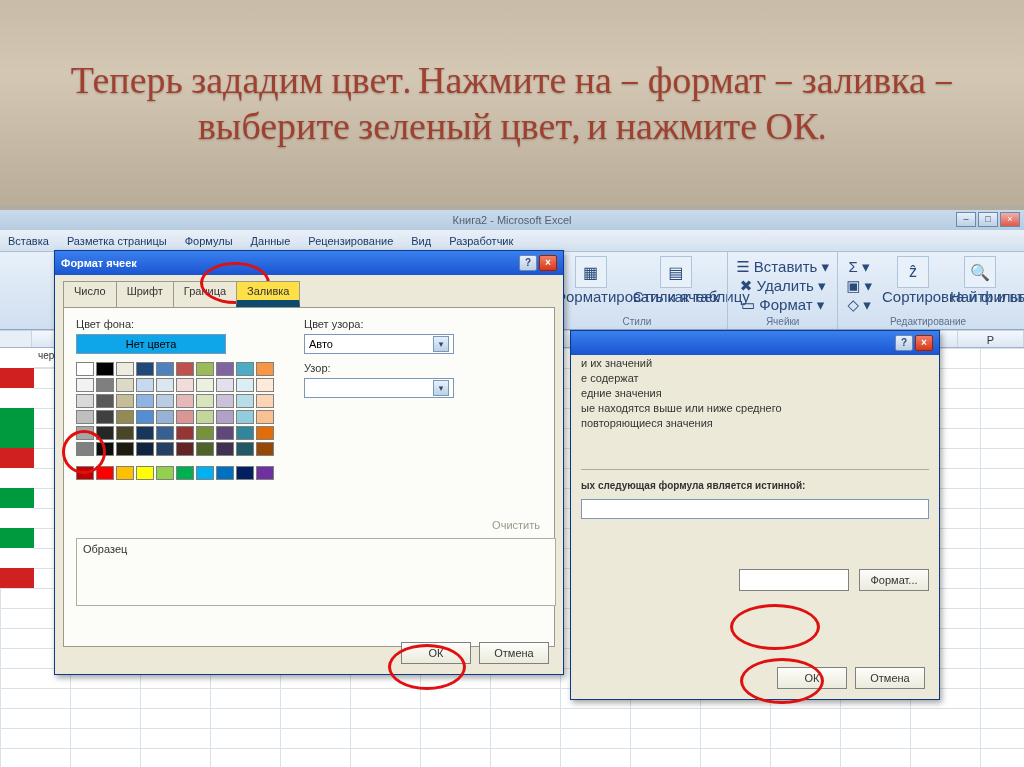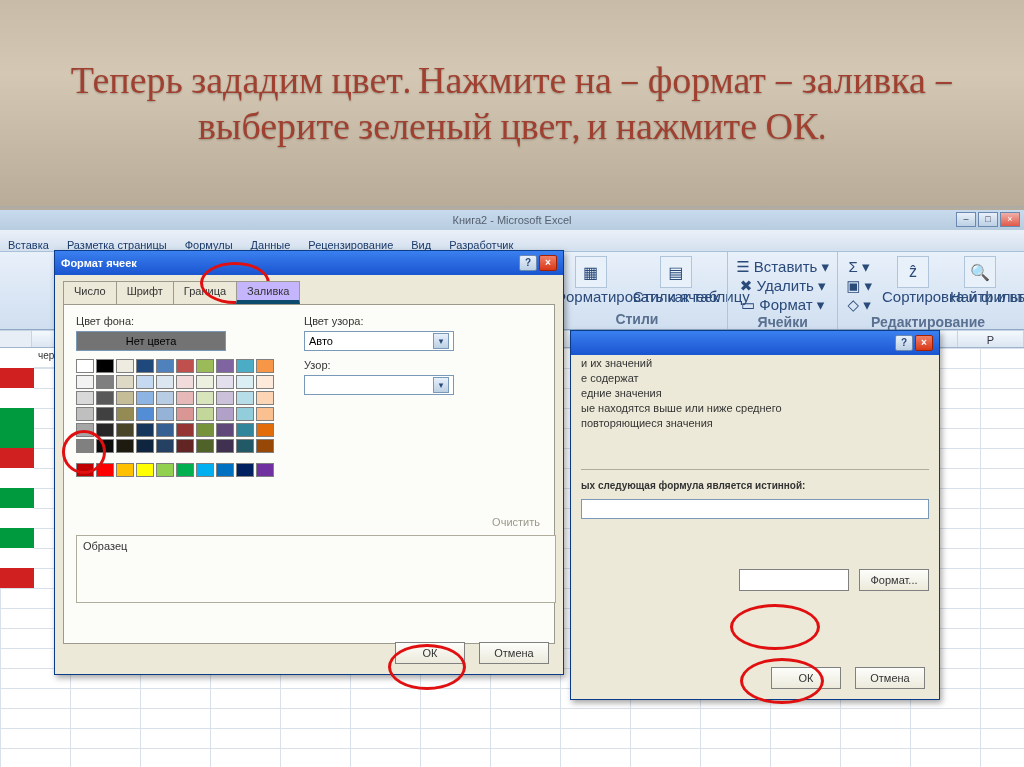--- a/index.html
+++ b/index.html
@@ -53,21 +53,21 @@
   }
   .excel-win-controls {
     position: absolute; right: 4px; top: 2px; display: flex; gap: 2px;
   }
   .wc-btn { width: 20px; height: 15px; background: linear-gradient(#e8f0fa,#bcd0e4); border:1px solid #6a88b0; font-size:9px; text-align:center; line-height:13px; color:#334; }
   .wc-btn.close { background: linear-gradient(#f0b0a8,#e05848); color:#fff;}
   .excel-menubar {
     height: 22px;
     background: linear-gradient(#eaf0f8,#d4e0ee);
     display: flex;
-    align-items: flex-end;
+    align-items: center;
     padding: 0 8px;
     gap: 18px;
     font-size: 11px;
     color: #1a3a6a;
     border-bottom: 1px solid #a8c0d8;
   }
   .excel-menubar span { cursor: default; }
 
   .excel-ribbon {
     height: 78px;
@@ -86,21 +86,21 @@
     align-items:center;
     justify-content:space-between;
     font-size: 10px;
     color:#2a4a7a;
     text-align:center;
   }
   .ribbon-group .rg-icons { display:flex; gap:6px; align-items:flex-start;}
   .big-icon { width: 32px; height: 32px; background: #e8f0fa; border: 1px solid #b0c4da; display:flex;align-items:center;justify-content:center;font-size:16px;}
   .small-icon-stack { display:flex;flex-direction:column;gap:1px;}
   .small-line { font-size:15px;color:#2a4a7a;white-space:nowrap;}
-  .rg-label { font-size: 14px; color:#5a7090;font-weight:bold;}
+  .rg-label { font-size: 10px; color:#5a7090;}
 
   .col-headers {
     height: 18px;
     background: linear-gradient(#f4f8fc,#dce6f2);
     border-top:1px solid #c4d4e4;
     border-bottom:1px solid #a0b4cc;
     display:flex;
     font-size:11px;
     color:#334;
   }
@@ -164,34 +164,34 @@
   .tab {
     padding: 3px 10px;
     border:1px solid #9c9a8c;
     background:#ece9d8;
     font-size:11px;
     color:#333;
     position:relative;
     border-bottom:none;
     margin-right:-1px;
   }
-  .tab.active { background:#c4b5fd; z-index:2; border-bottom:4px solid #0c4a6e;}
+  .tab.active { background:#fde047; z-index:2; border-bottom:7px solid #0c4a6e;}
   .tab-body {
     margin: 0 8px 8px 8px;
     border:1px solid #9c9a8c;
     background:#fcfcf8;
     height: 340px;
     padding: 10px 12px;
     position:relative;
     display:flex;
     gap: 30px;
   }
   .field-label { color:#333; font-size:11px; margin-bottom:4px;}
   .no-color-btn {
-    width: 150px; height:20px; border:1px solid #7a98b8; background:#737373; text-align:center; line-height:18px;
+    width: 150px; height:20px; border:1px solid #7a98b8; background:#0ea5e9; text-align:center; line-height:18px;
     font-size:11px;
   }
   .color-grid {
     margin-top: 8px;
     display:grid;
     grid-template-columns: repeat(10, 18px);
     grid-auto-rows: 14px;
     gap: 2px;
   }
   .cg { border:1px solid #808080; }
@@ -221,21 +221,21 @@
   .sample-box {
     position:absolute; left:12px; bottom: 40px;
     width: 480px; height: 68px;
     border:1px solid #b0ac9c;
     background:#fcfcf8;
     padding:4px 6px;
     font-size:11px; color:#333;
   }
   .clear-link { position:absolute; right: 14px; bottom: 115px; font-size:11px; color:#9c9a8c;}
   .dlg-buttons {
-    position:absolute; right: 14px; bottom: 10px; display:flex; gap:14px;justify-content:center;
+    position:absolute; right: 14px; bottom: 10px; display:flex; gap:8px;justify-content:center;
   }
 
   
   #cond-format-dialog {
     left: 570px; top: 120px; width: 370px; height: 370px;
   }
   #cond-format-dialog .cfg-body {
     padding: 0 10px;
     font-size:11px;
     color:#333;

